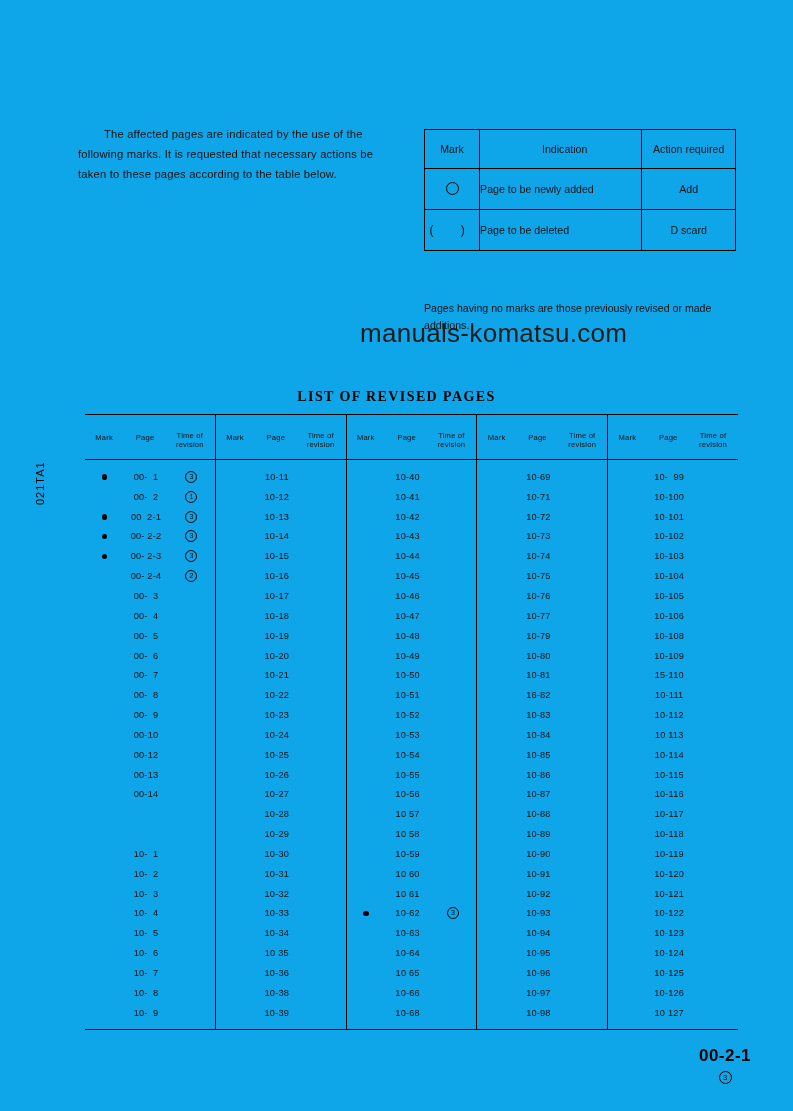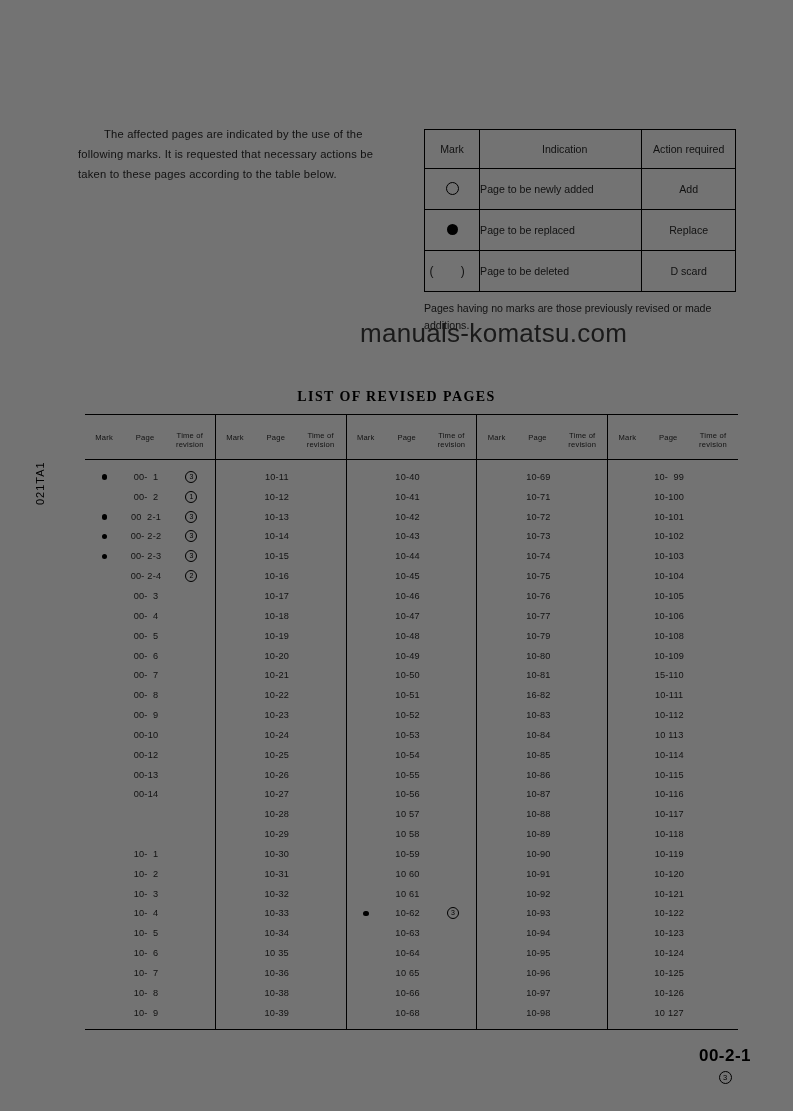--- a/index.html
+++ b/index.html
@@ -12,21 +12,21 @@
     width: 793px;
     height: 1111px;
     position: relative;
     font-family: "Liberation Sans", sans-serif;
     color: #000000;
     overflow: hidden;
   }
   .page {
     position: absolute;
     inset: 0;
-    background: #737373;
+    background: #0ea5e9;
   }
 
   
   .intro {
     position: absolute;
     left: 78px;
     top: 124px;
     width: 320px;
     font-size: 11.2px;
     line-height: 20px;
@@ -237,27 +237,20 @@
     <tbody>
       <tr>
         <td class="c-mark">
           <span class="mk-open"></span>
         </td>
         <td class="c-ind">Page to be newly added</td>
         <td class="c-act">Add</td>
       </tr>
       <tr>
         <td class="c-mark">
-          <span class="mk-fill"></span>
-        </td>
-        <td class="c-ind">Page to be replaced</td>
-        <td class="c-act">Replace</td>
-      </tr>
-      <tr>
-        <td class="c-mark">
           <span class="mk-del">( )</span>
         </td>
         <td class="c-ind">Page to be deleted</td>
         <td class="c-act">D scard</td>
       </tr>
     </tbody>
   </table>
 
   <div class="note">
     <span>Pages having no marks are those previously revised or</span>

